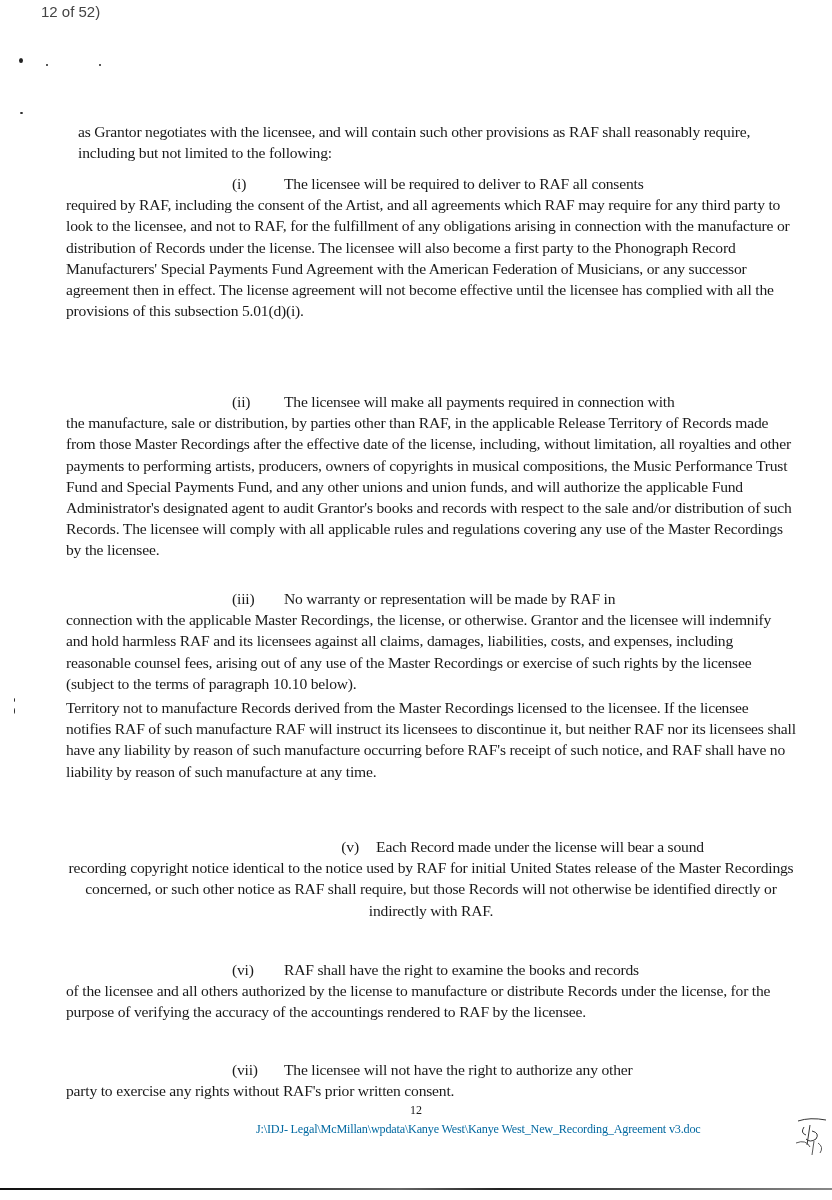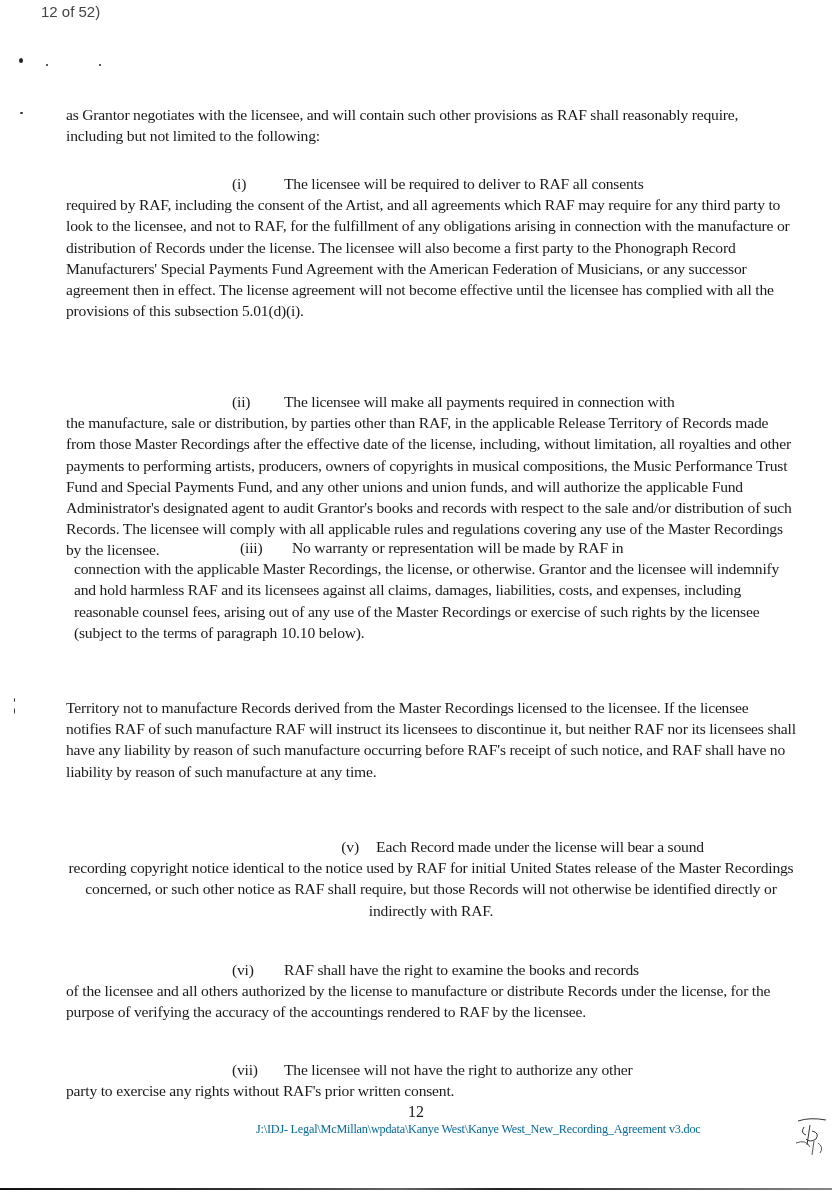--- a/index.html
+++ b/index.html
@@ -14,21 +14,21 @@
     font-size: 15px; color: #444; margin-left: 33px;
   }
   .speck { position: absolute; background: #222; border-radius: 50%; }
   .para { position: absolute; left: 66px; width: 730px;
     font-size: 15.6px; line-height: 21.2px; letter-spacing: -0.2px; }
   .para p { margin: 0; }
   .first-line { padding-left: 166px; }
   .num { display: inline-block; width: 52px; }
   .footer-page {
     position: absolute; left: 0; width: 832px; top: 1103px; text-align: center;
-    font-size: 16px;
+    font-size: 12px;
   }
   .footer-path {
     position: absolute; left: 256px; top: 1122px;
     font-size: 12.2px; letter-spacing: -0.2px; color: #0369a1;
   }
   .bottom-rule {
     position: absolute; left: 0; top: 1188px; width: 832px; height: 2px;
     background: linear-gradient(90deg, #111 0%, #333 30%, #666 48%, #222 60%, #555 80%, #888 100%);
   }
   .initials {
@@ -40,35 +40,35 @@
 
 <div class="page-counter">12 of 52)</div>
 
 <div class="speck" style="left:19px;top:58px;width:4px;height:5px;"></div>
 <div class="speck" style="left:46px;top:64px;width:2px;height:2px;"></div>
 <div class="speck" style="left:99px;top:64px;width:2px;height:2px;"></div>
 <div class="speck" style="left:20px;top:112px;width:3px;height:2px;"></div>
 <div class="speck" style="left:14px;top:698px;width:1px;height:4px;"></div>
 <div class="speck" style="left:14px;top:708px;width:1px;height:6px;"></div>
 
-<div class="para" style="top:104px;">
+<div class="para" style="top:121px;margin-left:12px;">
   <p>as Grantor negotiates with the licensee, and will contain such other provisions as RAF shall reasonably require, including but not limited to the following:</p>
 </div>
 
 <div class="para" style="top:173px;">
   <p class="first-line"><span class="num">(i)</span><span>The licensee will be required to deliver to RAF all consents</span></p>
   <p>required by RAF, including the consent of the Artist, and all agreements which RAF may require for any third party to look to the licensee, and not to RAF, for the fulfillment of any obligations arising in connection with the manufacture or distribution of Records under the license.  The licensee will also become a first party to the Phonograph Record Manufacturers' Special Payments Fund Agreement with the American Federation of Musicians, or any successor agreement then in effect.  The license agreement will not become effective until the licensee has complied with all the provisions of this subsection 5.01(d)(i).</p>
 </div>
 
 <div class="para" style="top:355px;margin-top:36px;">
   <p class="first-line"><span class="num">(ii)</span><span>The licensee will make all payments required in connection with</span></p>
   <p>the manufacture, sale or distribution, by parties other than RAF, in the applicable Release Territory of Records made from those Master Recordings after the effective date of the license, including, without limitation, all royalties and other payments to performing artists, producers, owners of copyrights in musical compositions, the Music Performance Trust Fund and Special Payments Fund, and any other unions and union funds, and will authorize the applicable Fund Administrator's designated agent to audit Grantor's books and records with respect to the sale and/or distribution of such Records.  The licensee will comply with all applicable rules and regulations covering any use of the Master Recordings by the licensee.</p>
 </div>
 
-<div class="para" style="top:537px;margin-left:8px;">
+<div class="para" style="top:588px;">
   <p class="first-line"><span class="num">(iii)</span><span>No warranty or representation will be made by RAF in</span></p>
   <p>connection with the applicable Master Recordings, the license, or otherwise.  Grantor and the licensee will indemnify and hold harmless RAF and its licensees against all claims, damages, liabilities, costs, and expenses, including reasonable counsel fees, arising out of any use of the Master Recordings or exercise of such rights by the licensee (subject to the terms of paragraph 10.10 below).</p>
 </div>
 
 <div class="para" style="top:697px;">
   <p>Territory not to manufacture Records derived from the Master Recordings licensed to the licensee.  If the licensee notifies RAF of such manufacture RAF will instruct its licensees to discontinue it, but neither RAF nor its licensees shall have any liability by reason of such manufacture occurring before RAF's receipt of such notice, and RAF shall have no liability by reason of such manufacture at any time.</p>
 </div>
 
 <div class="para" style="top:836px;text-align:center;">
   <p class="first-line"><span class="num">(v)</span><span>Each Record made under the license will bear a sound</span></p>

